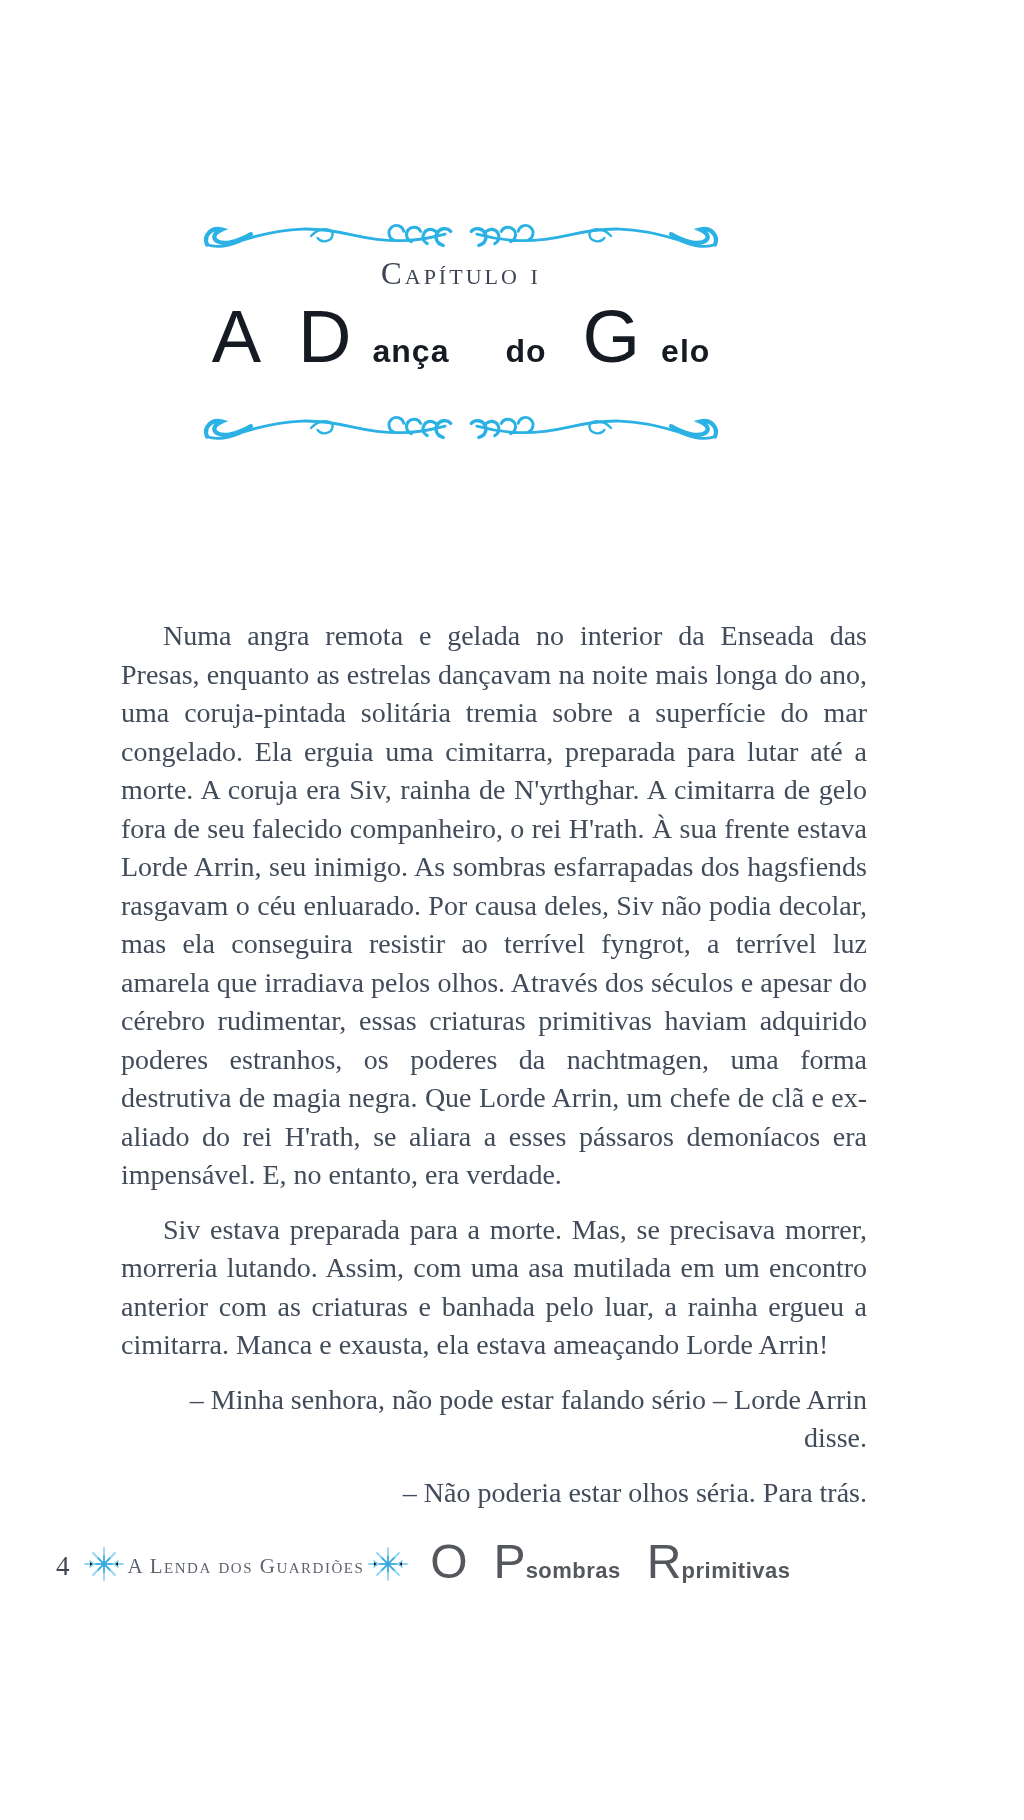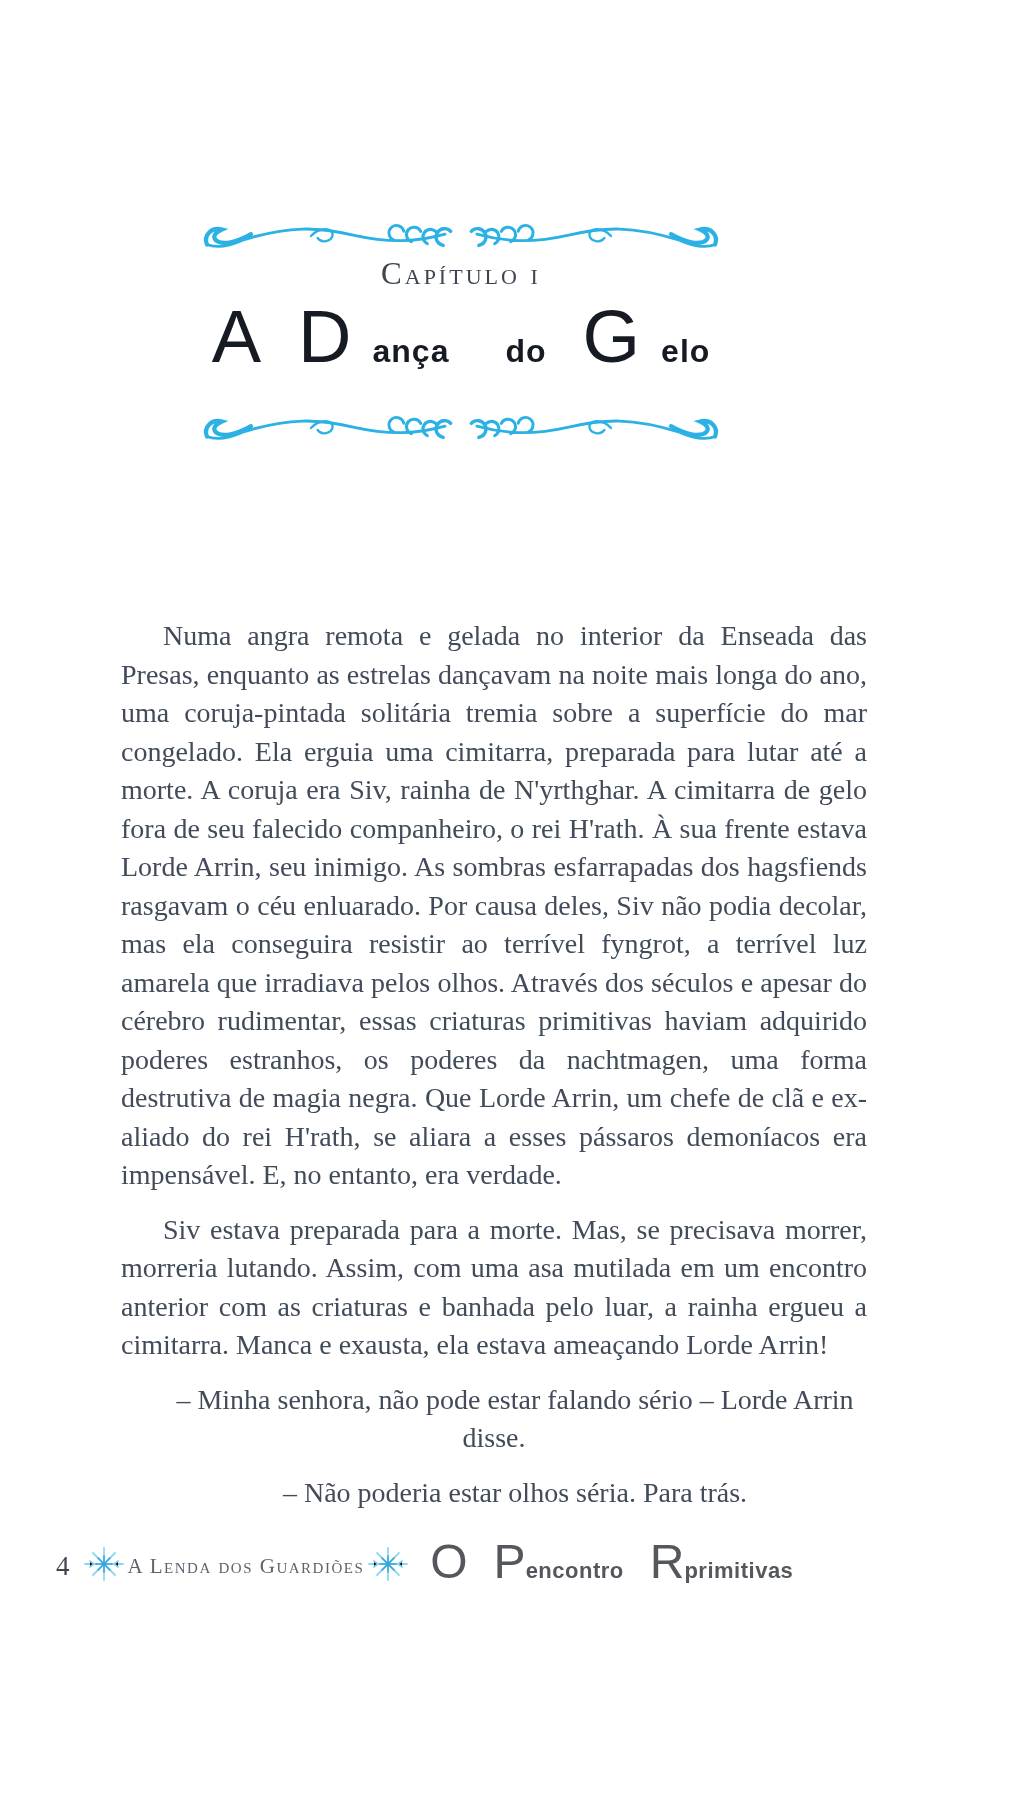--- a/index.html
+++ b/index.html
@@ -61,21 +61,21 @@
   .flourish-bottom{margin-top:22px;}
   .body-text{
     position:absolute;
     left:105px;top:601px;width:778px;
     color:var(--text);
     font-size:28px;
     line-height:38.5px;
     text-align:justify;
   }
   .body-text p{margin:16px;text-indent:42px;}
-  .body-text p.dialogue{text-align:center;}
+  .body-text p.dialogue{text-align:right;}
   .page-footer{
     position:absolute;
     left:56px;top:1534px;
     display:flex;
     align-items:center;
     white-space:nowrap;
   }
   .page-number{
     font-size:27px;
     color:#3f4652;
@@ -181,20 +181,20 @@
   <span class="series-title">A Lenda dos Guardiões</span>
   <svg class="snowflake" viewBox="0 0 40 40">
       <use href="#snowflake-shape"></use>
     </svg>
   <span class="book-title">
     <span class="book-word">
         <span class="cap">O</span>
       </span>
     <span class="book-word">
         <span class="cap">P</span>
-        <span class="rest">encontro</span>
+        <span class="rest">sombras</span>
       </span>
     <span class="book-word">
         <span class="cap">R</span>
         <span class="rest">primitivas</span>
       </span>
   </span>
 </footer>
 
 </body></html>

